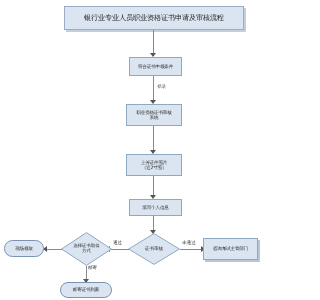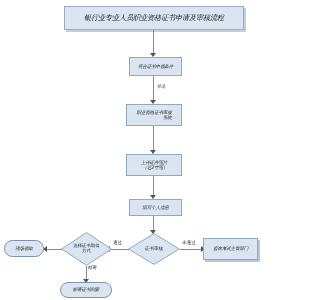--- a/index.html
+++ b/index.html
@@ -14,26 +14,25 @@
     background: #ffffff;
     font-family: "DejaVu Sans", "Liberation Sans", sans-serif;
     overflow: hidden;
   }
   .node {
     position: absolute;
     box-sizing: border-box;
     display: flex;
     align-items: center;
     justify-content: center;
-    text-align: right;
+    text-align: center;
     color: #1f1f1f;
     line-height: 1.15;
     letter-spacing: -0.2px;
     white-space: pre-line;
-    font-style: italic;
   }
   
   .rect {
     background: #dbe5f1;
     border: 1px solid #8fa8c4;
   }
   .rect.shadow {
     box-shadow: 2px 2px 0 0 #b8c6d8;
   }
   

